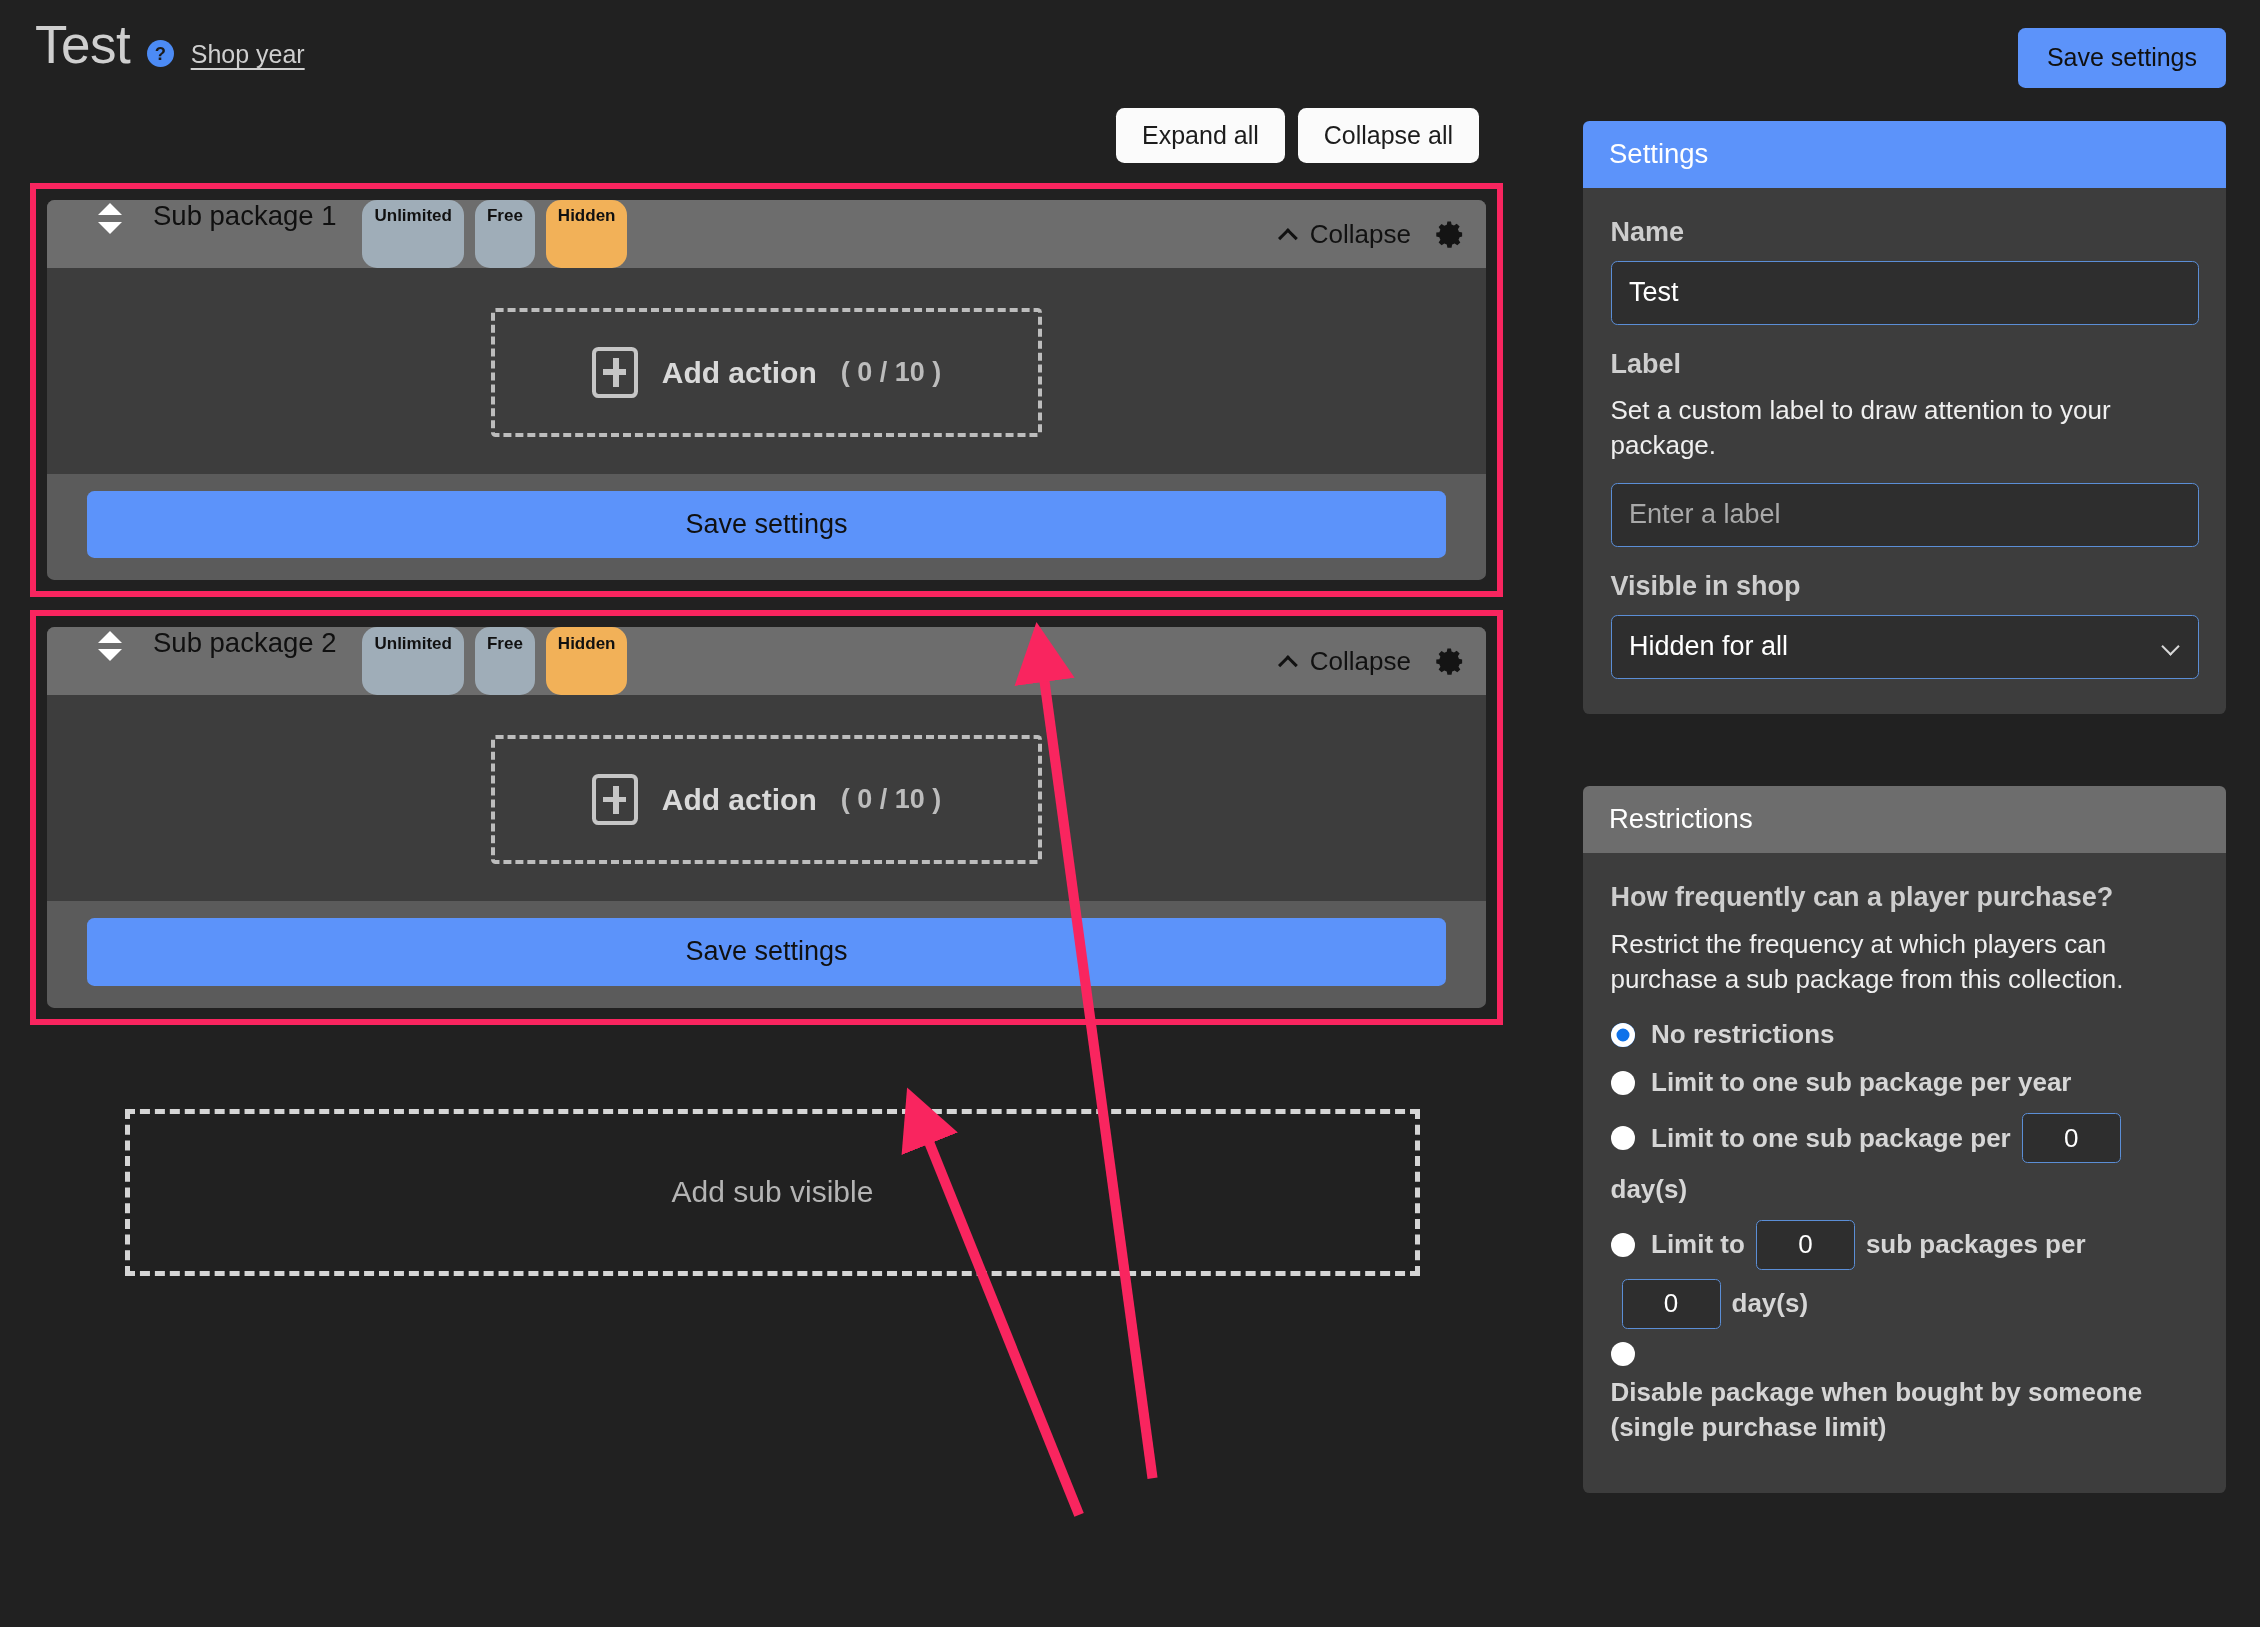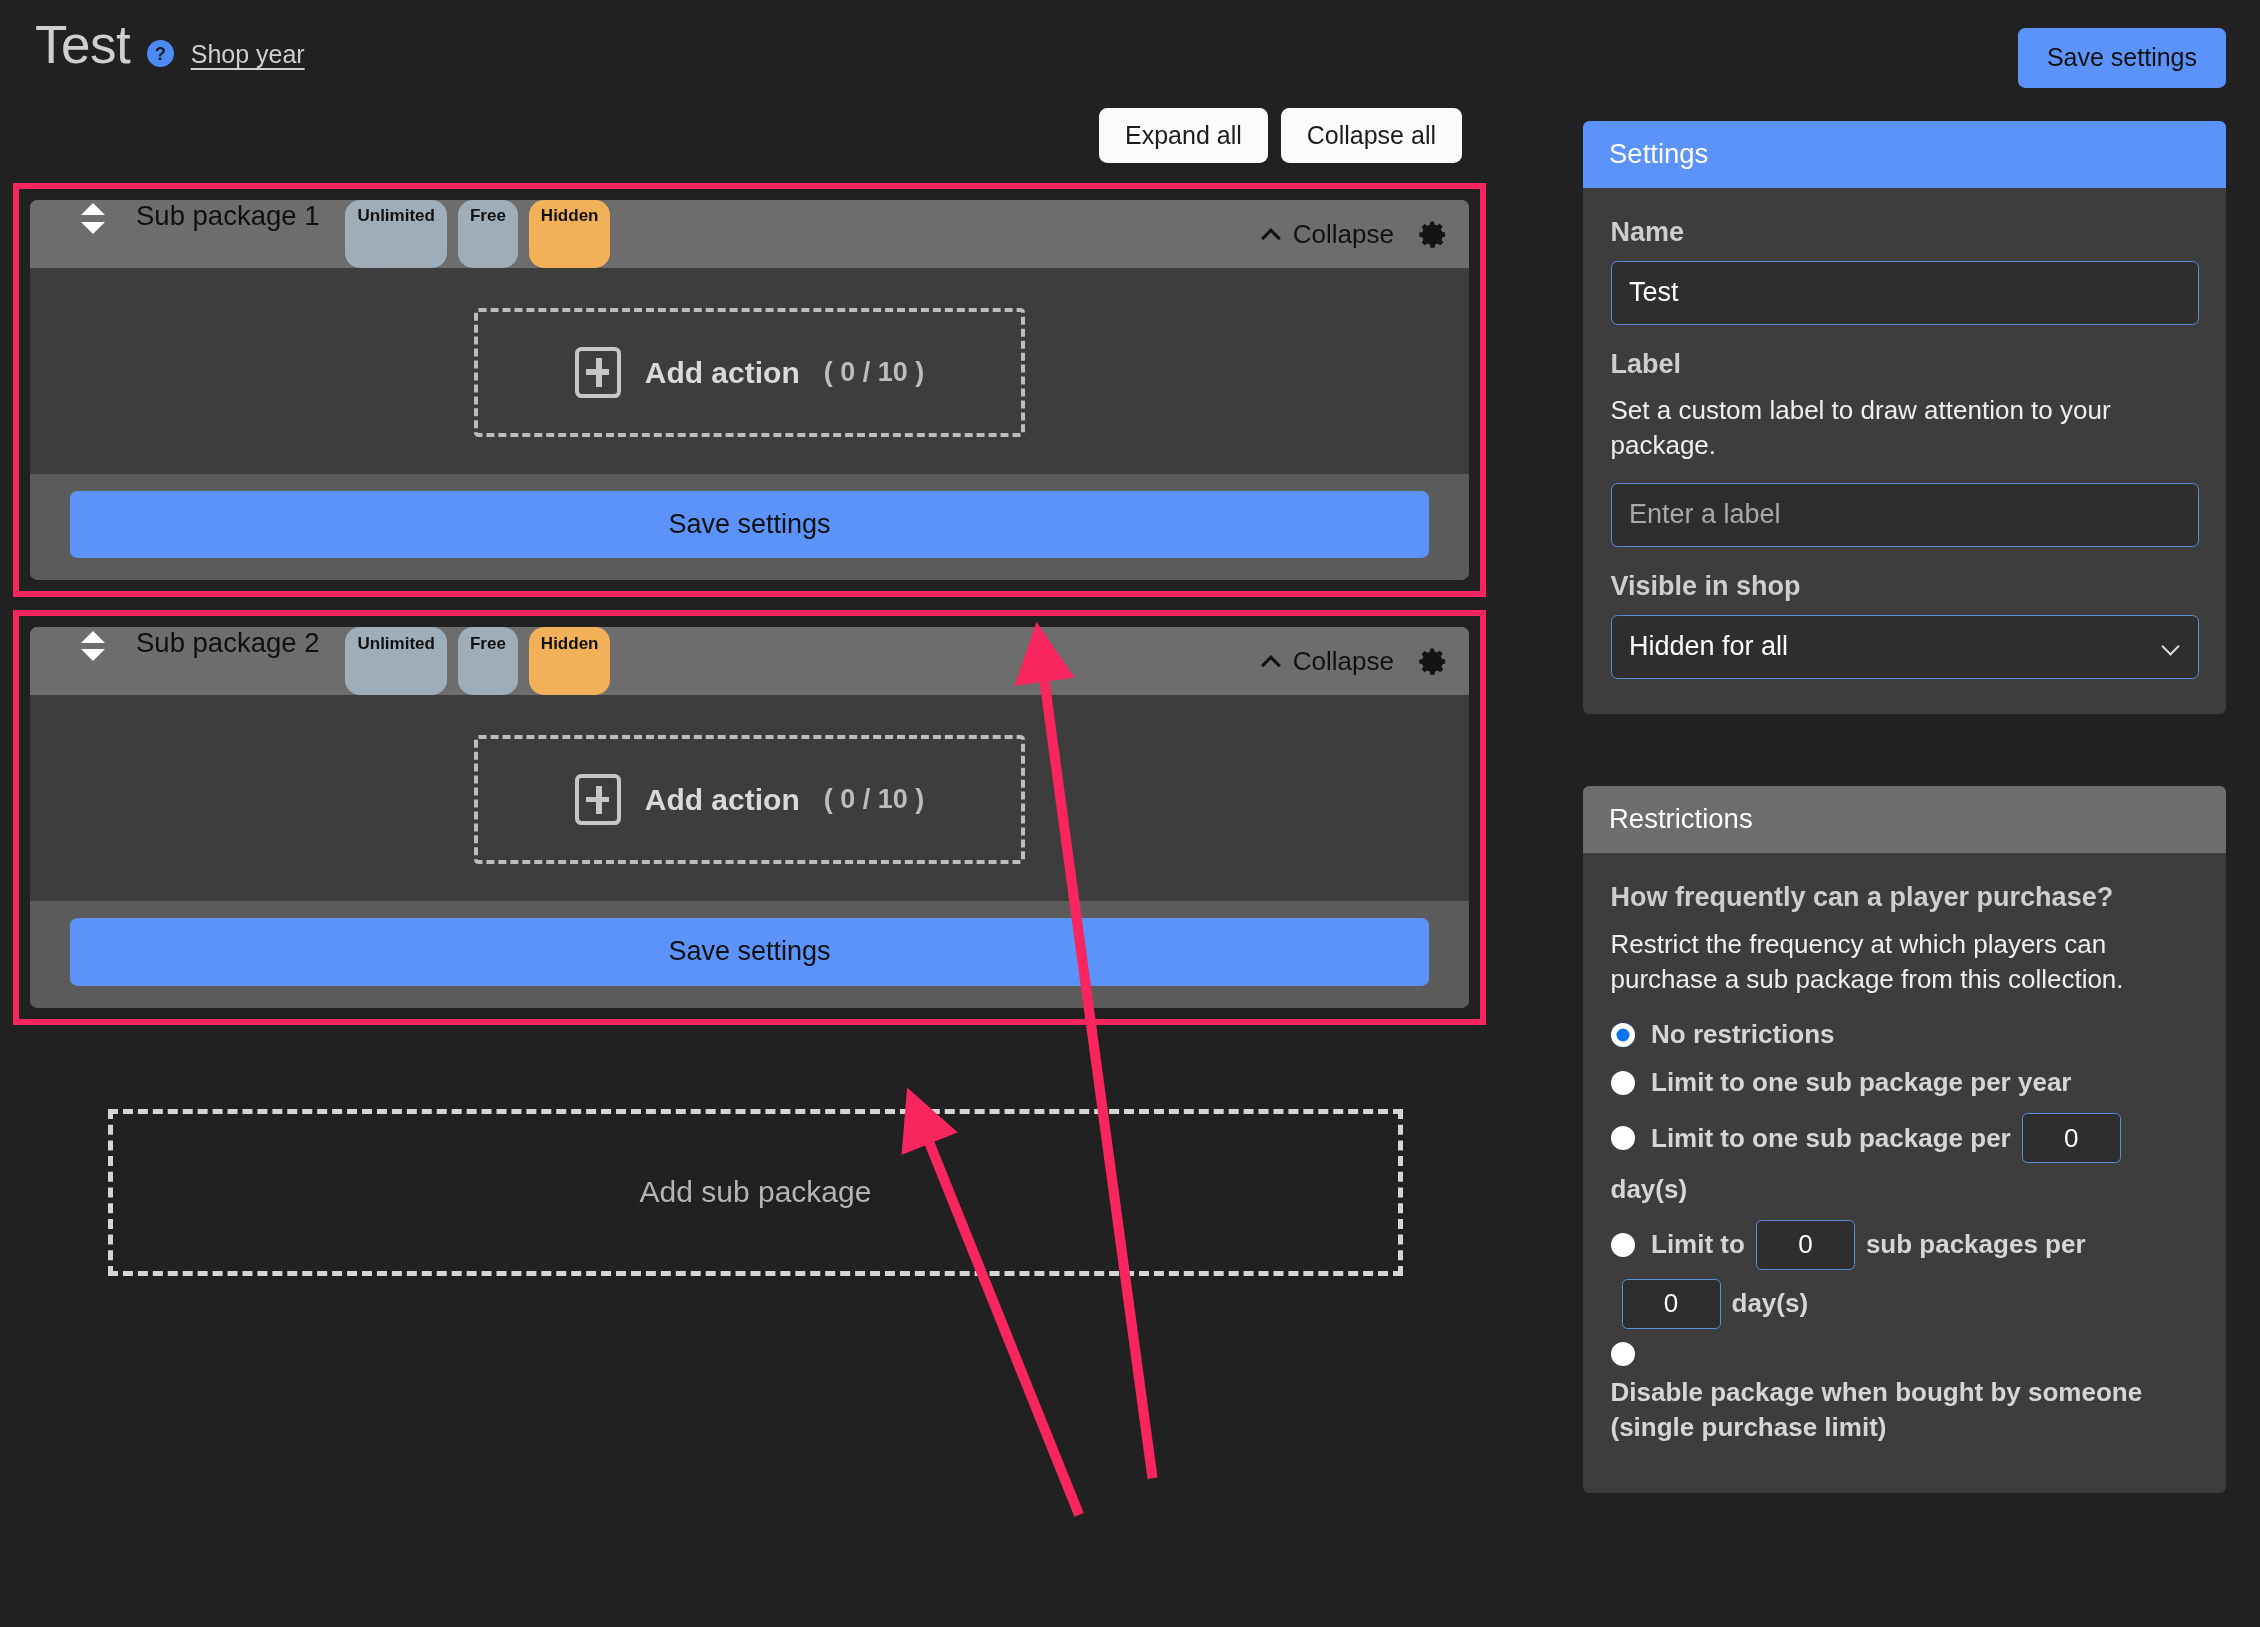--- a/index.html
+++ b/index.html
@@ -38,21 +38,21 @@
   .save-settings-top {
     position: absolute; right: 35px; top: 27.5px;
     background: #5c93fa; color: #101010;
     border: none; border-radius: 7.3px;
     font-size: 25px; font-family: "Liberation Sans", sans-serif;
     padding: 15.6px 29px; cursor: pointer;
   }
 
   
   .left-col {
-    position: absolute; left: 0px; top: 108px; width: 1543px;
+    position: absolute; left: 17px; top: 108px; width: 1543px;
   }
   .expand-row {
     display: flex; justify-content: flex-end; gap: 13px;
     padding-right: 81px; margin-bottom: 20px;
   }
   .pill-btn {
     background: #fbfbfb; color: #1c1c1c;
     border: none; border-radius: 8.3px;
     font-size: 25px; font-family: "Liberation Sans", sans-serif;
     padding: 13px 26px; cursor: pointer;
@@ -286,21 +286,21 @@
             <span class="add-action-label">Add action</span>
             <span class="add-action-count">( 0 / 10 )</span>
           </div>
         </div>
         <div class="card-foot">
           <button class="save-wide">Save settings</button>
         </div>
       </div>
     </div>
 
-    <div class="add-sub">Add sub package</div>
+    <div class="add-sub">Add sub visible</div>
   </div>
 
   <div class="right-col">
 
     <div class="panel">
       <div class="panel-head blue">Settings</div>
       <div class="panel-body">
         <div class="field-label">Name</div>
         <input class="txt-input" type="text" value="Test" style="">
         <div class="spacer-22"></div>

